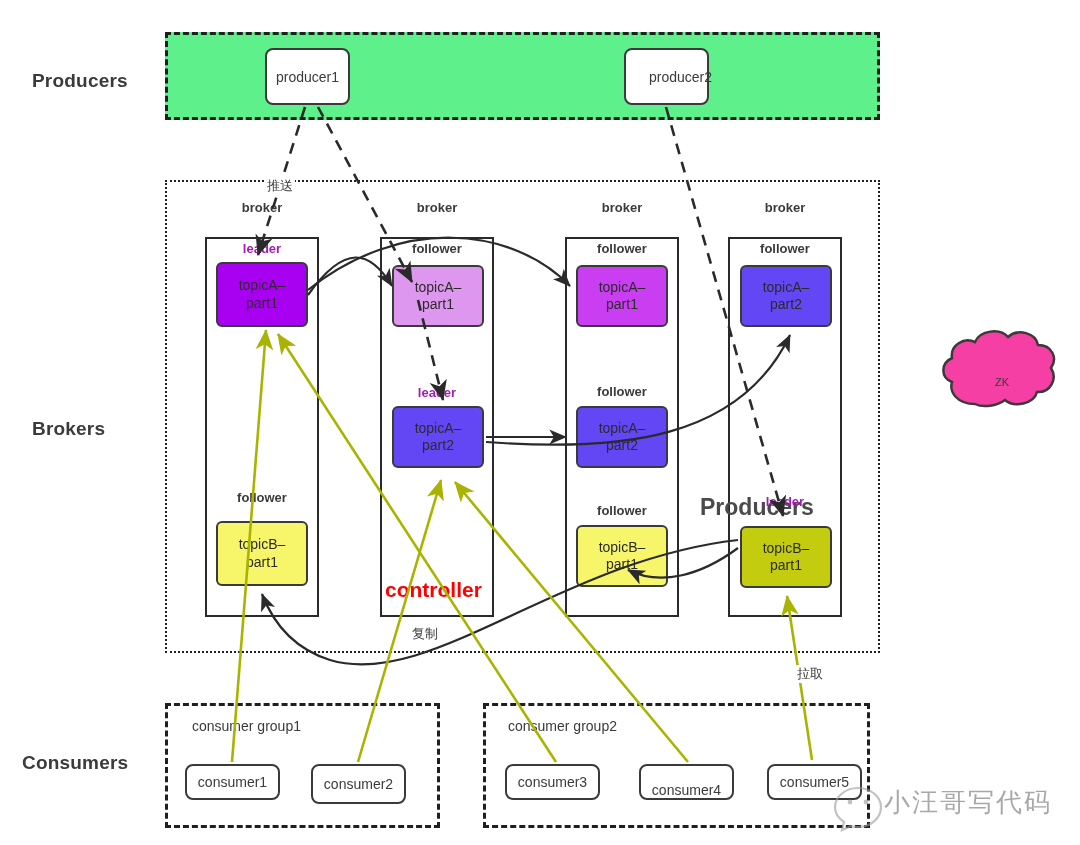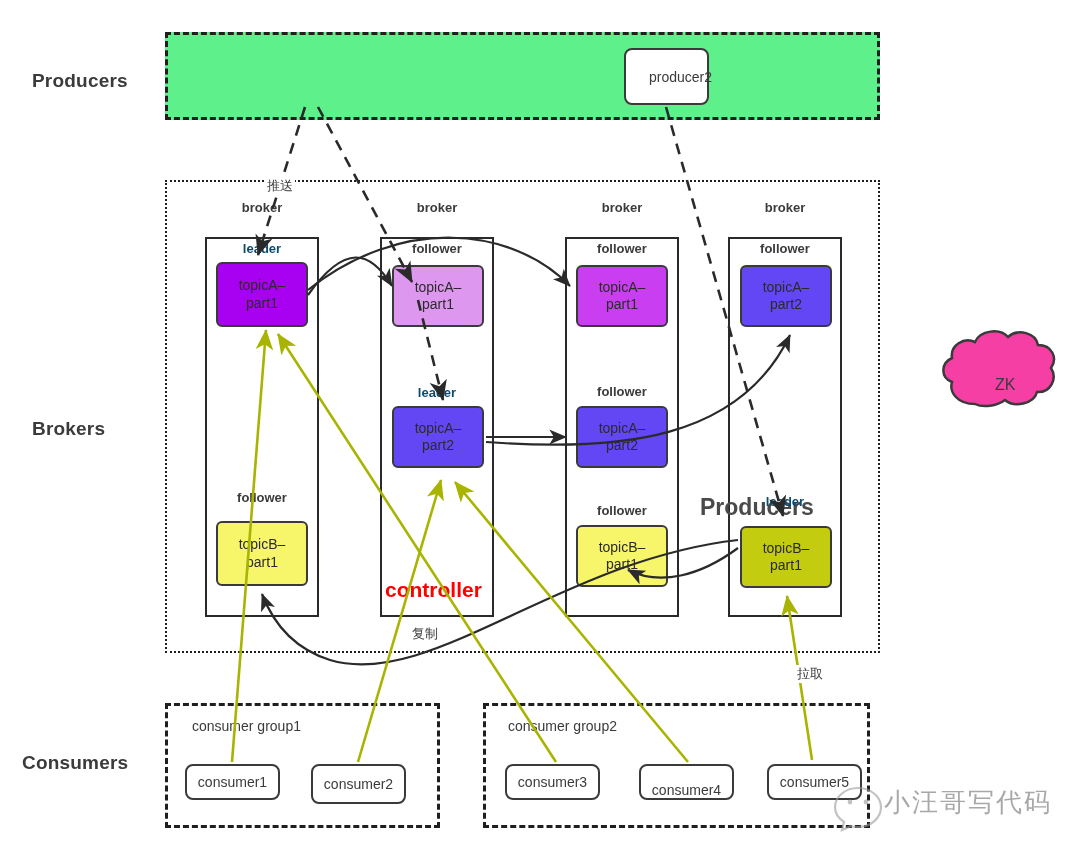--- a/index.html
+++ b/index.html
@@ -7,45 +7,48 @@
   #stage{position:relative;width:1080px;height:845px;overflow:hidden;background:#fff;}
   svg.layer{position:absolute;left:0;top:0;width:1080px;height:845px;pointer-events:none;}
   .sec-label{position:absolute;font-size:19px;font-weight:700;color:#3b3b3b;letter-spacing:.2px;white-space:nowrap;}
   .zone{position:absolute;box-sizing:border-box;}
   .producers-zone{background:#5ef08a;border:3px dashed #1f1f1f;}
   .brokers-zone{border:2px dotted #1f1f1f;}
   .cgroup{border:3px dashed #1f1f1f;}
   .broker-box{position:absolute;box-sizing:border-box;border:2px solid #2a2a2a;background:transparent;}
   .broker-cap{position:absolute;font-size:13px;font-weight:700;color:#3b3b3b;text-align:center;white-space:nowrap;}
   .role{position:absolute;font-size:13px;font-weight:700;text-align:center;white-space:nowrap;color:#3b3b3b;}
-  .role.leader{color:#0c4a6e;}
+  .role.leader{color:#a21caf;}
   .part{position:absolute;box-sizing:border-box;border:2px solid #3a3a3a;border-radius:6px;
         display:flex;flex-direction:column;align-items:center;justify-content:center;
         font-size:14px;color:#2b2b2b;line-height:1.25;text-align:center;}
   .part span{display:block;}
   .node{position:absolute;box-sizing:border-box;background:#fff;border:2px solid #3a3a3a;border-radius:8px;
         display:flex;align-items:center;justify-content:center;font-size:14px;color:#3b3b3b;}
   .cg-label{position:absolute;font-size:14px;color:#3b3b3b;white-space:nowrap;}
   .edge-label{position:absolute;font-size:13px;color:#3b3b3b;background:#fff;padding:0 2px;white-space:nowrap;}
   .controller{position:absolute;font-size:21px;font-weight:700;color:#ff0000;white-space:nowrap;}
   .ghost-producers{position:absolute;font-size:23px;font-weight:700;color:#4a4a4a;white-space:nowrap;}
-  .zk-text{position:absolute;font-size:16px;color:#3b3b3b;}
+  .zk-text{position:absolute;font-size:11px;color:#3b3b3b;}
   .wm{position:absolute;display:flex;align-items:center;gap:7px;color:#9d9d9d;}
   .wm-text{font-size:26px;font-family:Liberation Serif, serif;letter-spacing:2px;color:#a8a8a8;}
 </style>
 </head>
 <body>
 
 <div id="stage">
 
   <div class="sec-label" style="left:32px;top:70px;">Producers</div>
   <div class="sec-label" style="left:32px;top:418px;">Brokers</div>
   <div class="sec-label" style="left:22px;top:752px;">Consumers</div>
 
   <div class="zone producers-zone" style="left:165px;top:32px;width:715px;height:88px;"></div>
+  <div class="node" style="left:265px;top:48px;width:85px;height:57px;">
+    <span>producer1</span>
+  </div>
   <div class="node" style="left:624px;top:48px;width:85px;height:57px;padding-left:28px;">
     <span>producer2</span>
   </div>
 
   <div class="zone brokers-zone" style="left:165px;top:180px;width:715px;height:473px;"></div>
 
   <div class="broker-cap" style="left:205px;top:200px;width:114px;">broker</div>
   <div class="broker-box" style="left:205px;top:237px;width:114px;height:380px;"></div>
   <div class="role leader" style="left:205px;top:241px;width:114px;">leader</div>
   <div class="part" style="left:216px;top:262px;width:92px;height:65px;background:#a800f0;">

